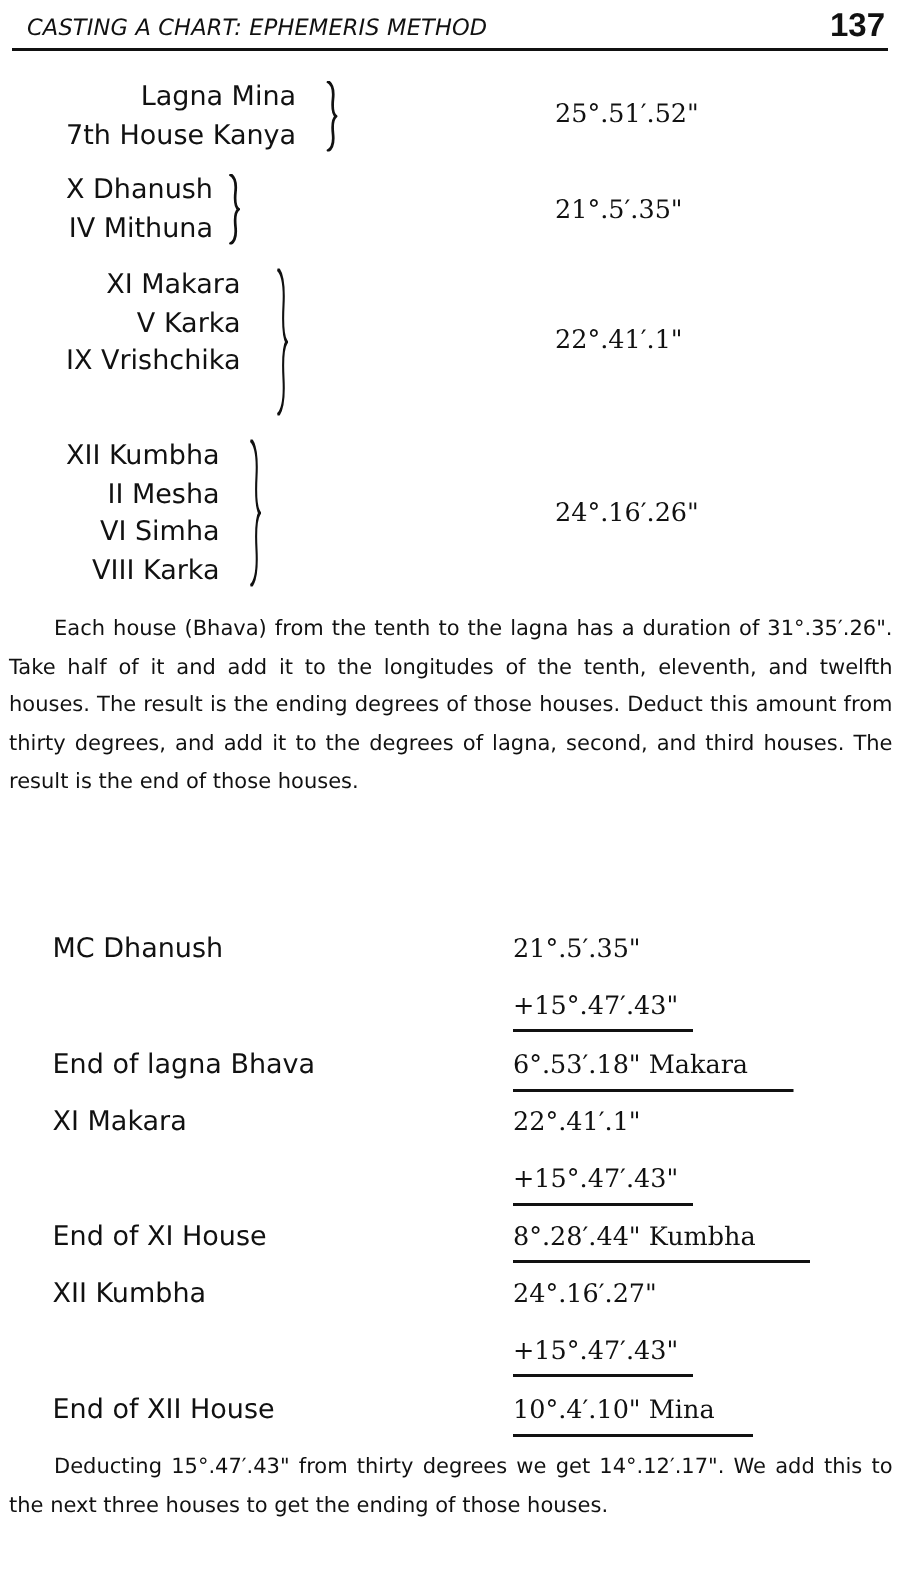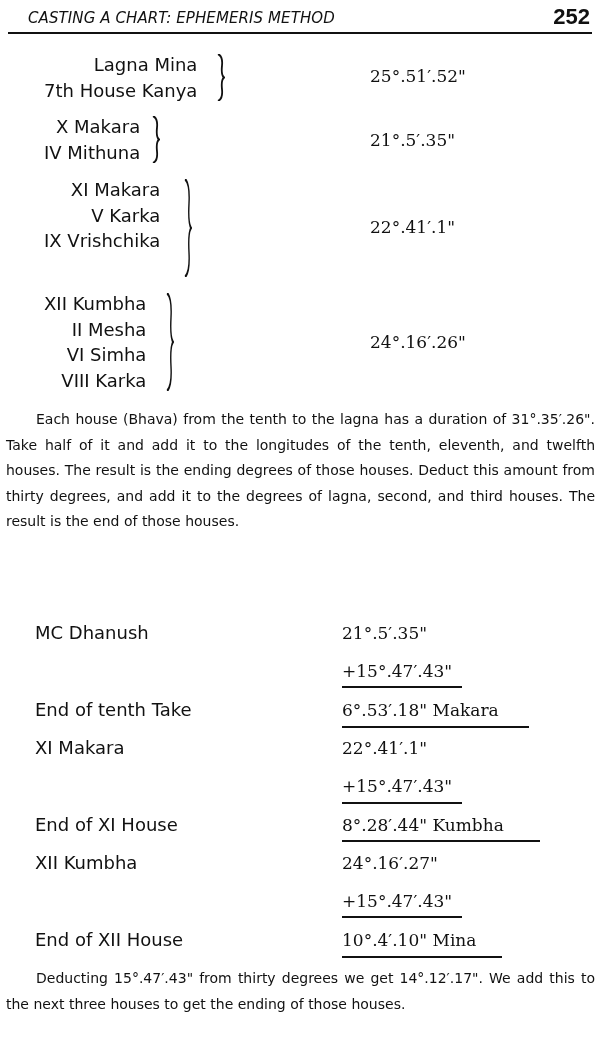--- a/index.html
+++ b/index.html
@@ -18,21 +18,21 @@
     .header {
       position: absolute;
       left: 8px;
       right: 8px;
       top: 4px;
       height: 28px;
       border-bottom: 2px solid #111;
     }
     .running-head {
       position: absolute;
-      left: 20px;
+      left: 10px;
       top: 5px;
       font-family: "DejaVu Sans", sans-serif;
       font-style: italic;
       font-size: 15px;
       letter-spacing: 0.1px;
     }
     .page-number {
       position: absolute;
       right: 2px;
       top: 0px;
@@ -93,39 +93,39 @@
       left: 342px;
       height: 0;
       border-top: 2px solid #111;
     }
   </style>
 </head>
 <body>
 
 <div class="header">
   <span class="running-head">CASTING A CHART: EPHEMERIS METHOD</span>
-  <span class="page-number">252</span>
+  <span class="page-number">137</span>
 </div>
 
 <div class="group" style="top:52px; width:180px; height:51px;">
   <div class="names">
     <div class="name">Lagna Mina</div>
     <div class="name">7th House Kanya</div>
   </div>
   <div class="brace" style="left:173px;">
     <svg viewBox="0 0 8 40" preserveAspectRatio="none">
         <path d="M1 0 Q6 2 5 10 Q4 18 7 20 Q4 22 5 30 Q6 38 1 40" fill="none" stroke="#111" stroke-width="1.8"></path>
       </svg>
   </div>
 </div>
 <div class="group-value" style="top:66px;">25°.51′.52"</div>
 
 <div class="group" style="top:114px; width:120px; height:51px;">
   <div class="names">
-    <div class="name">X Makara</div>
+    <div class="name">X Dhanush</div>
     <div class="name">IV Mithuna</div>
   </div>
   <div class="brace" style="left:108px;">
     <svg viewBox="0 0 8 40" preserveAspectRatio="none">
         <path d="M1 0 Q6 2 5 10 Q4 18 7 20 Q4 22 5 30 Q6 38 1 40" fill="none" stroke="#111" stroke-width="1.8"></path>
       </svg>
   </div>
 </div>
 <div class="group-value" style="top:130px;">21°.5′.35"</div>
 
@@ -159,21 +159,21 @@
 <div class="group-value" style="top:332px;">24°.16′.26"</div>
 
 <p class="para" style="top:407px; margin:0;">Each house (Bhava) from the tenth to the lagna has a duration of 31°.35′.26". Take half of it and add it to the longitudes of the tenth, eleventh, and twelfth houses. The result is the ending degrees of those houses. Deduct this amount from thirty degrees, and add it to the degrees of lagna, second, and third houses. The result is the end of those houses.</p>
 
 <div class="calc-label" style="top:622px;">MC Dhanush</div>
 <div class="calc-value" style="top:623px;">21°.5′.35"</div>
 
 <div class="calc-value" style="top:661px;">+15°.47′.43"</div>
 <div class="underline" style="top:686px; width:120px;"></div>
 
-<div class="calc-label" style="top:699px;">End of tenth Take</div>
+<div class="calc-label" style="top:699px;">End of lagna Bhava</div>
 <div class="calc-value" style="top:700px;">6°.53′.18" Makara</div>
 <div class="underline" style="top:726px; width:187px;"></div>
 
 <div class="calc-label" style="top:737px;">XI Makara</div>
 <div class="calc-value" style="top:738px;">22°.41′.1"</div>
 
 <div class="calc-value" style="top:776px;">+15°.47′.43"</div>
 <div class="underline" style="top:802px; width:120px;"></div>
 
 <div class="calc-label" style="top:814px;">End of XI House</div>

